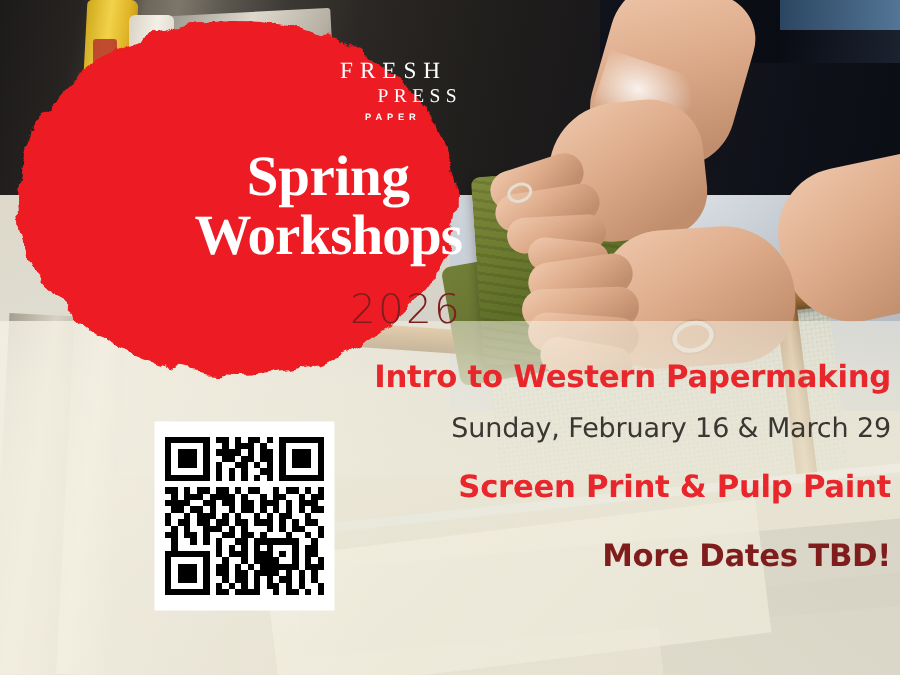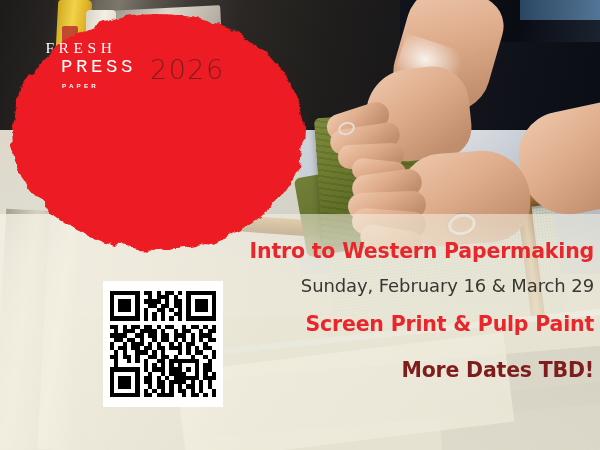--- a/index.html
+++ b/index.html
@@ -237,40 +237,40 @@
 
   
   .badge-wrap{
     position:absolute;left:8px;top:14px;width:300px;height:240px;
   }
   .badge-blob{
     position:absolute;left:0;top:0;width:300px;height:240px;
   }
   .badge-content{
     position:absolute;left:0;top:0;width:300px;height:240px;
-    display:flex;flex-direction:row;align-items:flex-start;
+    display:flex;flex-direction:column;align-items:flex-end;
     justify-content:flex-start;
     padding-top:26px;
     box-sizing:border-box;
     color:#ffffff;
   }
 
   .logo-block{
     display:flex;flex-direction:column;align-items:center;
     margin-left:14px;
   }
   .logo-fresh{
     font-family:"Liberation Serif", serif;
     font-size:15.5px;letter-spacing:4.6px;
     line-height:1;
     text-indent:4px;
   }
   .logo-press{
-    font-family:Liberation Mono, monospace;
-    font-size:19px;letter-spacing:3.6px;
+    font-family:Liberation Serif, serif;
+    font-size:13px;letter-spacing:3.6px;
     line-height:1.25;
     text-indent:3px;
     margin-left:36px;
   }
   .logo-paper{
     font-family:"Liberation Sans", sans-serif;
     font-size:6.2px;letter-spacing:3.2px;font-weight:700;
     margin-top:3px;text-indent:3px;
   }
 
@@ -407,20 +407,24 @@
       <ellipse cx="150" cy="118" rx="142" ry="114" fill="#ED1C24"></ellipse>
     </svg>
 
     <div class="badge-content">
       <div class="logo-block">
         <div class="logo-fresh">FRESH</div>
         <div class="logo-press">PRESS</div>
         <div class="logo-paper">PAPER</div>
       </div>
 
+      <div class="badge-title">
+        <div class="l1">Spring</div>
+        <div class="l2">Workshops</div>
+      </div>
 
       <div class="badge-year">2026</div>
     </div>
   </div>
 
   <div class="qr-box">
     <svg width="106" height="106" viewBox="0 0 25 25" shape-rendering="crispEdges">
       <rect width="25" height="25" fill="#ffffff"></rect>
       <g fill="#000000">
 

